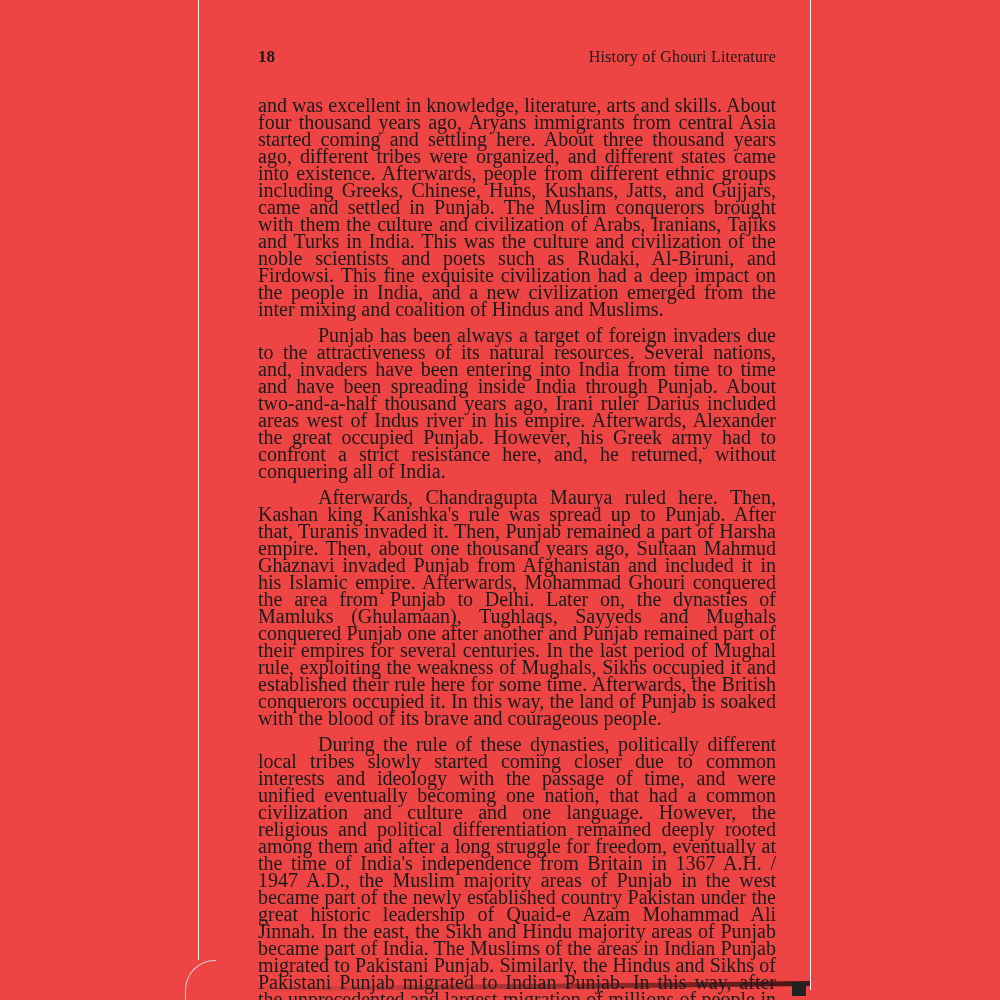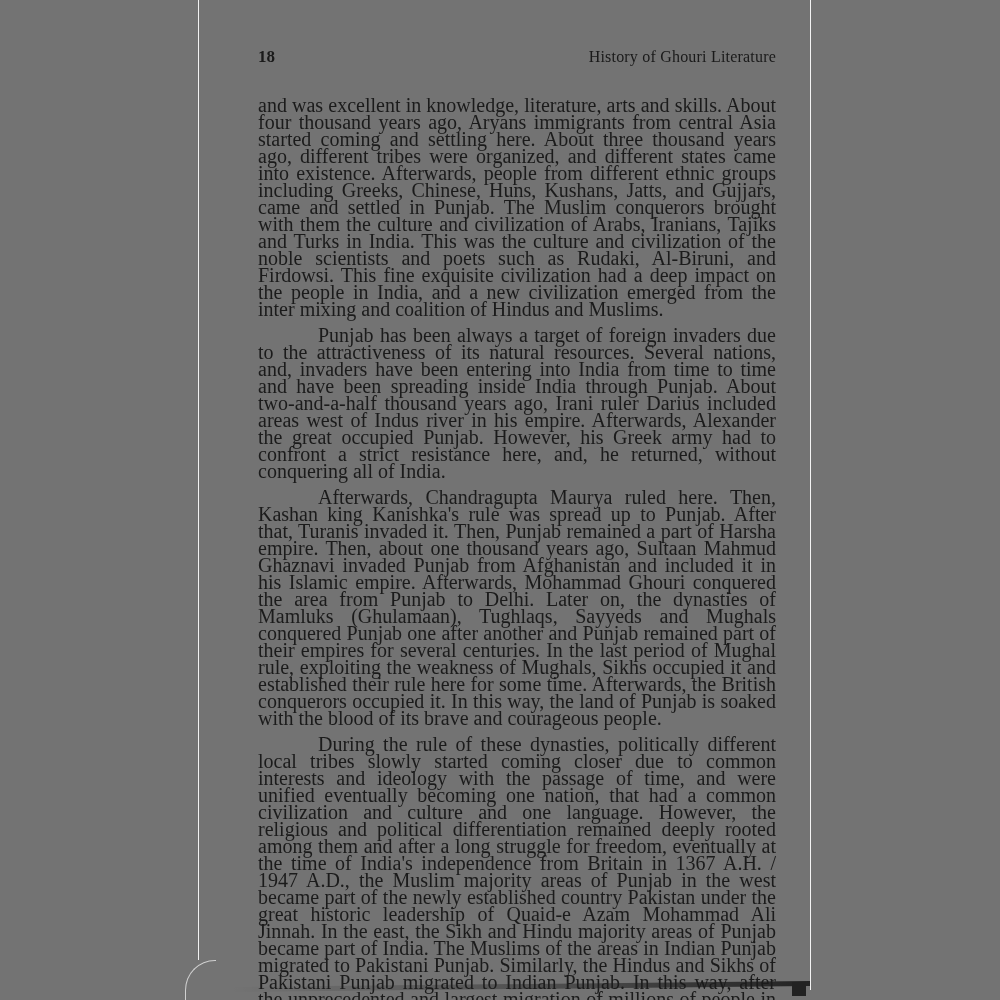--- a/index.html
+++ b/index.html
@@ -7,21 +7,21 @@
       padding: 0;
       width: 1000px;
       height: 1000px;
       background: #ffffff;
       overflow: hidden;
     }
     .page {
       position: absolute;
       left: 0; top: 0;
       width: 1000px; height: 1000px;
-      background: #737373;
+      background: #ef4444;
     }
     .page-edge-left {
       position: absolute;
       left: 198px; top: 0;
       width: 1px; height: 960px;
       background: #f1f1f1;
     }
     .page-edge-right {
       position: absolute;
       left: 810px; top: 0;

